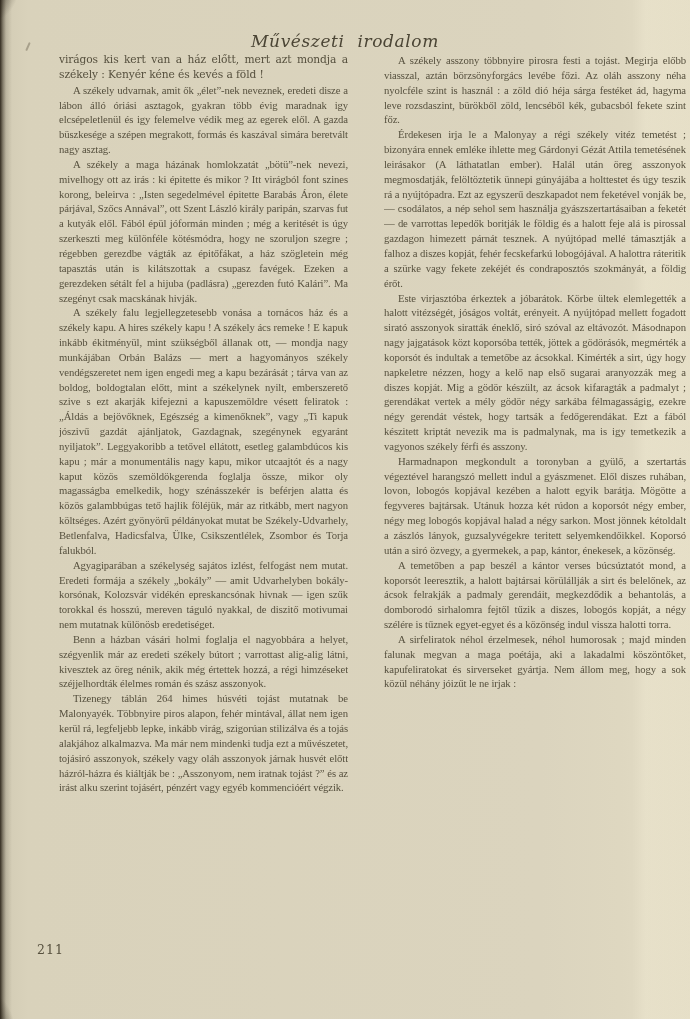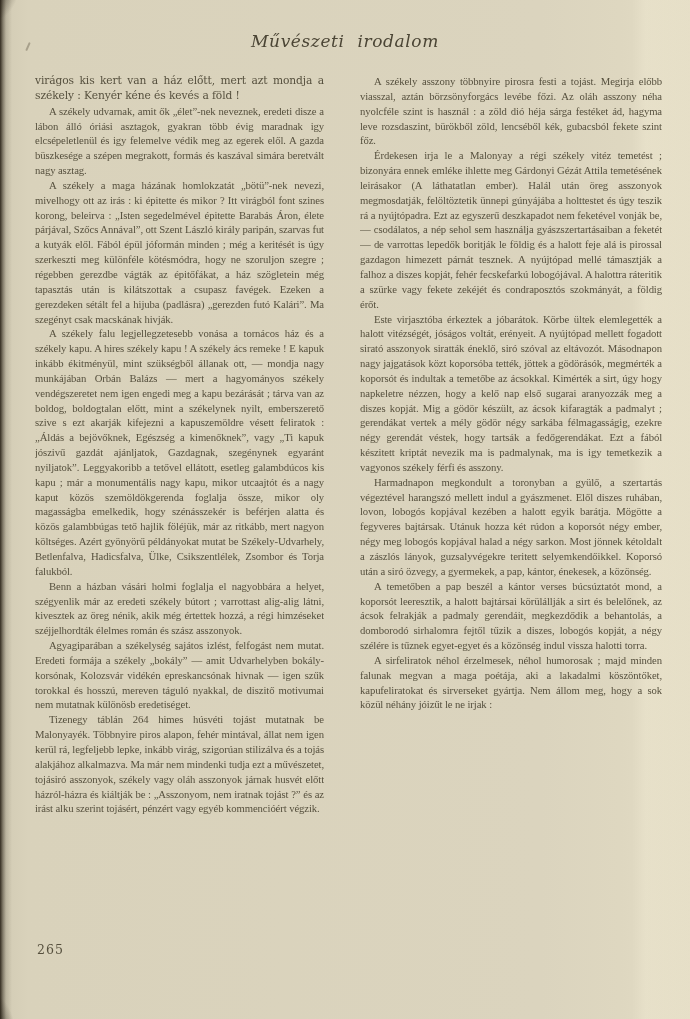--- a/index.html
+++ b/index.html
@@ -44,27 +44,28 @@
     text-align: center;
     font-style: italic;
     font-size: 17px;
     letter-spacing: 0.6px;
     word-spacing: 7px;
     color: #4b4535;
   }
 
   
   .col {
-    position: absolute; top: 74px;
+    position: absolute; top: 53px;
     height: 882px; overflow: hidden;
     font-size: 10.7px;
     line-height: 14.85px;
     letter-spacing: -0.1px;
     text-align: justify;
     color: #56503e;
+    margin-left: 24px;
   }
   .col-left  { left: 35px;  width: 289px; }
   .col-right { left: 360px; width: 302px; }
   .col p { margin: 0; }
   .col p.ind { text-indent: 14px; font-family: Liberation Serif, serif; }
 
   .page-number {
     position: absolute; left: 37px; top: 942px;
     font-size: 12.5px; letter-spacing: 1px;
     color: #56503e;
@@ -81,29 +82,29 @@
   <div class="fold-light"></div>
   <div class="ink-speck"></div>
 
   <div class="heading">Művészeti irodalom</div>
 
   <div class="col col-left">
     <p>virágos kis kert van a ház előtt, mert azt mondja a székely : Kenyér kéne és kevés a föld !</p>
     <p class="ind">A székely udvarnak, amit ők „élet”-nek neveznek, eredeti disze a lábon álló óriási asztagok, gyakran több évig maradnak igy elcsépeletlenül és igy felemelve védik meg az egerek elől. A gazda büszkesége a szépen megrakott, formás és kaszával simára beretvált nagy asztag.</p>
     <p class="ind">A székely a maga házának homlokzatát „bötü”-nek nevezi, mivelhogy ott az irás : ki épitette és mikor ? Itt virágból font szines korong, beleirva : „Isten segedelmével épitette Barabás Áron, élete párjával, Szőcs Annával”, ott Szent László király paripán, szarvas fut a kutyák elől. Fából épül jóformán minden ; még a keritését is úgy szerkeszti meg különféle kötésmódra, hogy ne szoruljon szegre ; régebben gerezdbe vágták az épitőfákat, a ház szögletein még tapasztás után is kilátszottak a csupasz favégek. Ezeken a gerezdeken sétált fel a hijuba (padlásra) „gerezden futó Kalári”. Ma szegényt csak macskának hivják.</p>
     <p class="ind">A székely falu legjellegzetesebb vonása a tornácos ház és a székely kapu. A hires székely kapu ! A székely ács remeke ! E kapuk inkább ékitményül, mint szükségből állanak ott, — mondja nagy munkájában Orbán Balázs — mert a hagyományos székely vendégszeretet nem igen engedi meg a kapu bezárását ; tárva van az boldog, boldogtalan előtt, mint a székelynek nyilt, emberszerető szive s ezt akarják kifejezni a kapuszemöldre vésett feliratok : „Áldás a bejövőknek, Egészség a kimenőknek”, vagy „Ti kapuk jószivű gazdát ajánljatok, Gazdagnak, szegénynek egyaránt nyiljatok”. Leggyakoribb a tetővel ellátott, esetleg galambdúcos kis kapu ; már a monumentális nagy kapu, mikor utcaajtót és a nagy kaput közös szemöldökgerenda foglalja össze, mikor oly magasságba emelkedik, hogy szénásszekér is beférjen alatta és közös galambbúgas tető hajlik föléjük, már az ritkább, mert nagyon költséges. Azért gyönyörű példányokat mutat be Székely-Udvarhely, Betlenfalva, Hadicsfalva, Ülke, Csikszentlélek, Zsombor és Torja falukból.</p>
+    <p class="ind">Agyagiparában a székelység sajátos izlést, felfogást nem mutat. Eredeti formája a székely „bokály” — amit Udvarhelyben bokály-korsónak, Kolozsvár vidékén epreskancsónak hivnak — igen szűk torokkal és hosszú, mereven táguló nyakkal, de diszitő motivumai nem mutatnak különösb eredetiséget.</p>
     <p class="ind">Benn a házban vásári holmi foglalja el nagyobbára a helyet, szégyenlik már az eredeti székely bútort ; varrottast alig-alig látni, kivesztek az öreg nénik, akik még értettek hozzá, a régi himzéseket széjjelhordták élelmes román és szász asszonyok.</p>
-    <p class="ind">Agyagiparában a székelység sajátos izlést, felfogást nem mutat. Eredeti formája a székely „bokály” — amit Udvarhelyben bokály-korsónak, Kolozsvár vidékén epreskancsónak hivnak — igen szűk torokkal és hosszú, mereven táguló nyakkal, de diszitő motivumai nem mutatnak különösb eredetiséget.</p>
     <p class="ind">Tizenegy táblán 264 himes húsvéti tojást mutatnak be Malonyayék. Többnyire piros alapon, fehér mintával, állat nem igen kerül rá, legfeljebb lepke, inkább virág, szigorúan stilizálva és a tojás alakjához alkalmazva. Ma már nem mindenki tudja ezt a művészetet, tojásiró asszonyok, székely vagy oláh asszonyok járnak husvét előtt házról-házra és kiáltják be : „Asszonyom, nem iratnak tojást ?” és az irást alku szerint tojásért, pénzért vagy egyéb kommencióért végzik.</p>
   </div>
 
   <div class="col col-right">
     <p class="ind">A székely asszony többnyire pirosra festi a tojást. Megirja előbb viasszal, aztán börzsönyforgács levébe főzi. Az oláh asszony néha nyolcféle szint is használ : a zöld dió héja sárga festéket ád, hagyma leve rozsdaszint, bürökből zöld, lencséből kék, gubacsból fekete szint főz.</p>
     <p class="ind">Érdekesen irja le a Malonyay a régi székely vitéz temetést ; bizonyára ennek emléke ihlette meg Gárdonyi Gézát Attila temetésének leirásakor (A láthatatlan ember). Halál után öreg asszonyok megmosdatják, felöltöztetik ünnepi gúnyájába a holttestet és úgy teszik rá a nyújtópadra. Ezt az egyszerű deszkapadot nem feketével vonják be, — csodálatos, a nép sehol sem használja gyászszertartásaiban a feketét — de varrottas lepedők boritják le földig és a halott feje alá is pirossal gazdagon himezett párnát tesznek. A nyújtópad mellé támasztják a falhoz a diszes kopját, fehér fecskefarkú lobogójával. A halottra ráteritik a szürke vagy fekete zekéjét és condraposztós szokmányát, a földig érőt.</p>
     <p class="ind">Este virjasztóba érkeztek a jóbarátok. Körbe ültek elemlegették a halott vitézségét, jóságos voltát, erényeit. A nyújtópad mellett fogadott sirató asszonyok siratták éneklő, siró szóval az eltávozót. Másodnapon nagy jajgatások közt koporsóba tették, jöttek a gödörásók, megmérték a koporsót és indultak a temetőbe az ácsokkal. Kimérték a sirt, úgy hogy napkeletre nézzen, hogy a kelő nap első sugarai aranyozzák meg a diszes kopját. Mig a gödör készült, az ácsok kifaragták a padmalyt ; gerendákat vertek a mély gödör négy sarkába félmagasságig, ezekre négy gerendát véstek, hogy tartsák a fedőgerendákat. Ezt a fából készitett kriptát nevezik ma is padmalynak, ma is igy temetkezik a vagyonos székely férfi és asszony.</p>
     <p class="ind">Harmadnapon megkondult a toronyban a gyülő, a szertartás végeztével harangszó mellett indul a gyászmenet. Elől diszes ruhában, lovon, lobogós kopjával kezében a halott egyik barátja. Mögötte a fegyveres bajtársak. Utánuk hozza két rúdon a koporsót négy ember, négy meg lobogós kopjával halad a négy sarkon. Most jönnek kétoldalt a zászlós lányok, guzsalyvégekre teritett selyemkendőikkel. Koporsó után a siró özvegy, a gyermekek, a pap, kántor, énekesek, a közönség.</p>
     <p class="ind">A temetőben a pap beszél a kántor verses búcsúztatót mond, a koporsót leeresztik, a halott bajtársai körülállják a sirt és belelőnek, az ácsok felrakják a padmaly gerendáit, megkezdődik a behantolás, a domborodó sirhalomra fejtől tűzik a diszes, lobogós kopját, a négy szélére is tűznek egyet-egyet és a közönség indul vissza halotti torra.</p>
     <p class="ind">A sirfeliratok néhol érzelmesek, néhol humorosak ; majd minden falunak megvan a maga poétája, aki a lakadalmi köszöntőket, kapufeliratokat és sirverseket gyártja. Nem állom meg, hogy a sok közül néhány jóizűt le ne irjak :</p>
   </div>
 
-  <div class="page-number">265</div>
+  <div class="page-number">211</div>
 
 </div>
 
 </body></html>

